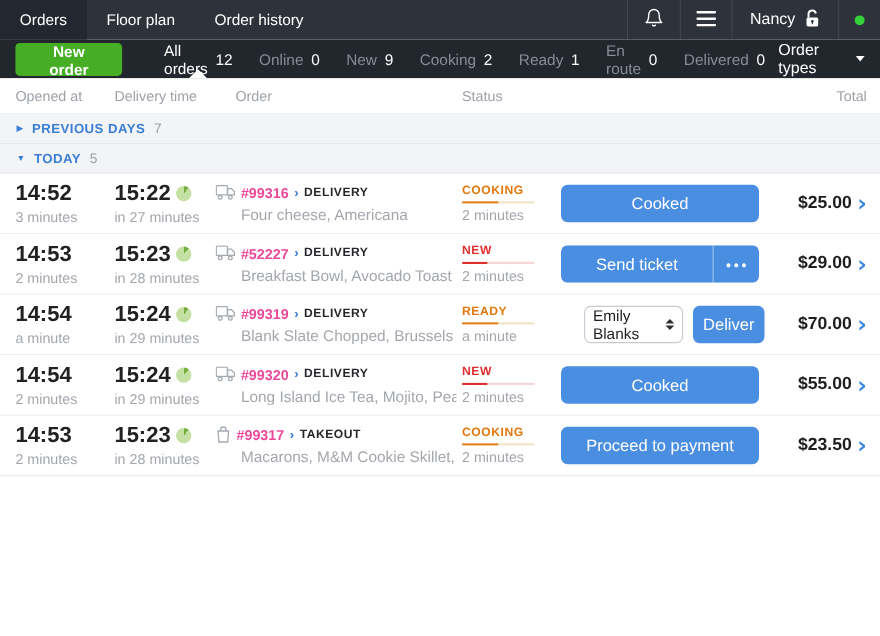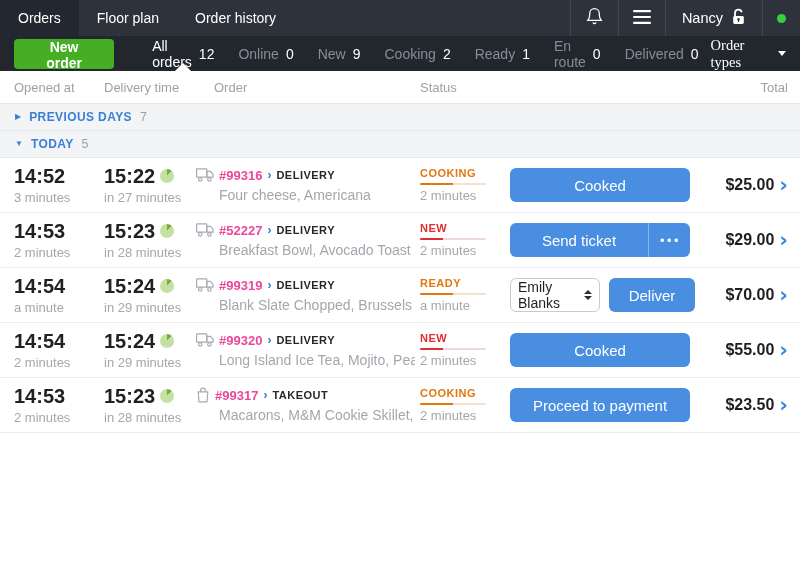--- a/index.html
+++ b/index.html
@@ -44,21 +44,21 @@
   .filter .f-count { color: #fff; }
   .filter.active .f-label { color: #fff; }
   .filter.active::after {
     content: ""; position: absolute; left: 50%; transform: translateX(-50%);
     bottom: 0; width: 0; height: 0;
     border-left: 8px solid transparent; border-right: 8px solid transparent;
     border-bottom: 8px solid #ffffff;
   }
   .order-types {
     margin-left: auto; color: #fff; font-size: 14.5px;
-    display: flex; align-items: center; gap: 7px; font-family: Liberation Serif, serif;
+    display: flex; align-items: center; gap: 7px;
   }
   .caret-down {
     width: 0; height: 0; border-left: 4.5px solid transparent;
     border-right: 4.5px solid transparent; border-top: 5px solid #fff;
   }
 
   
   .thead {
     height: 33px; display: flex; align-items: center;
     border-bottom: 1px solid #e7e8ea; color: #9da1a8; font-size: 13px;
@@ -118,21 +118,21 @@
     font-size: 15px; height: 34px;
   }
   .split .split-menu {
     width: 42px; background: #4a8ee2; border: none; border-left: 1px solid rgba(255,255,255,.35);
     color: #fff; font-size: 13px; letter-spacing: 2.5px; padding-left: 2px; height: 34px;
   }
   .sel-wrap { width: 185px; display: flex; gap: 9px; }
   .courier-select {
     width: 90px; height: 34px; background: #fff; border: 1px solid #c6cbd1; border-radius: 6px;
     display: flex; align-items: center; justify-content: space-between; padding: 0 7px;
-    font-size: 14px; color: #1f1f21;
+    font-size: 14px; color: #1f1f21; margin-left: 21px;
   }
   .sel-arrows { display: flex; flex-direction: column; gap: 2px; }
   .sel-arrows b { width: 0; height: 0; border-left: 4px solid transparent; border-right: 4px solid transparent; }
   .sel-arrows .up { border-bottom: 4.5px solid #2f2f31; }
   .sel-arrows .dn { border-top: 4.5px solid #2f2f31; }
   .sel-wrap .act-btn { flex: 1; }
 
   .price { font-size: 16px; font-weight: 700; color: #1e1e20; }
   .chev { color: #3b86e0; font-size: 21px; font-weight: 700; line-height: 0.9; margin-left: 5px; font-family: "DejaVu Sans", sans-serif; }
 </style>

